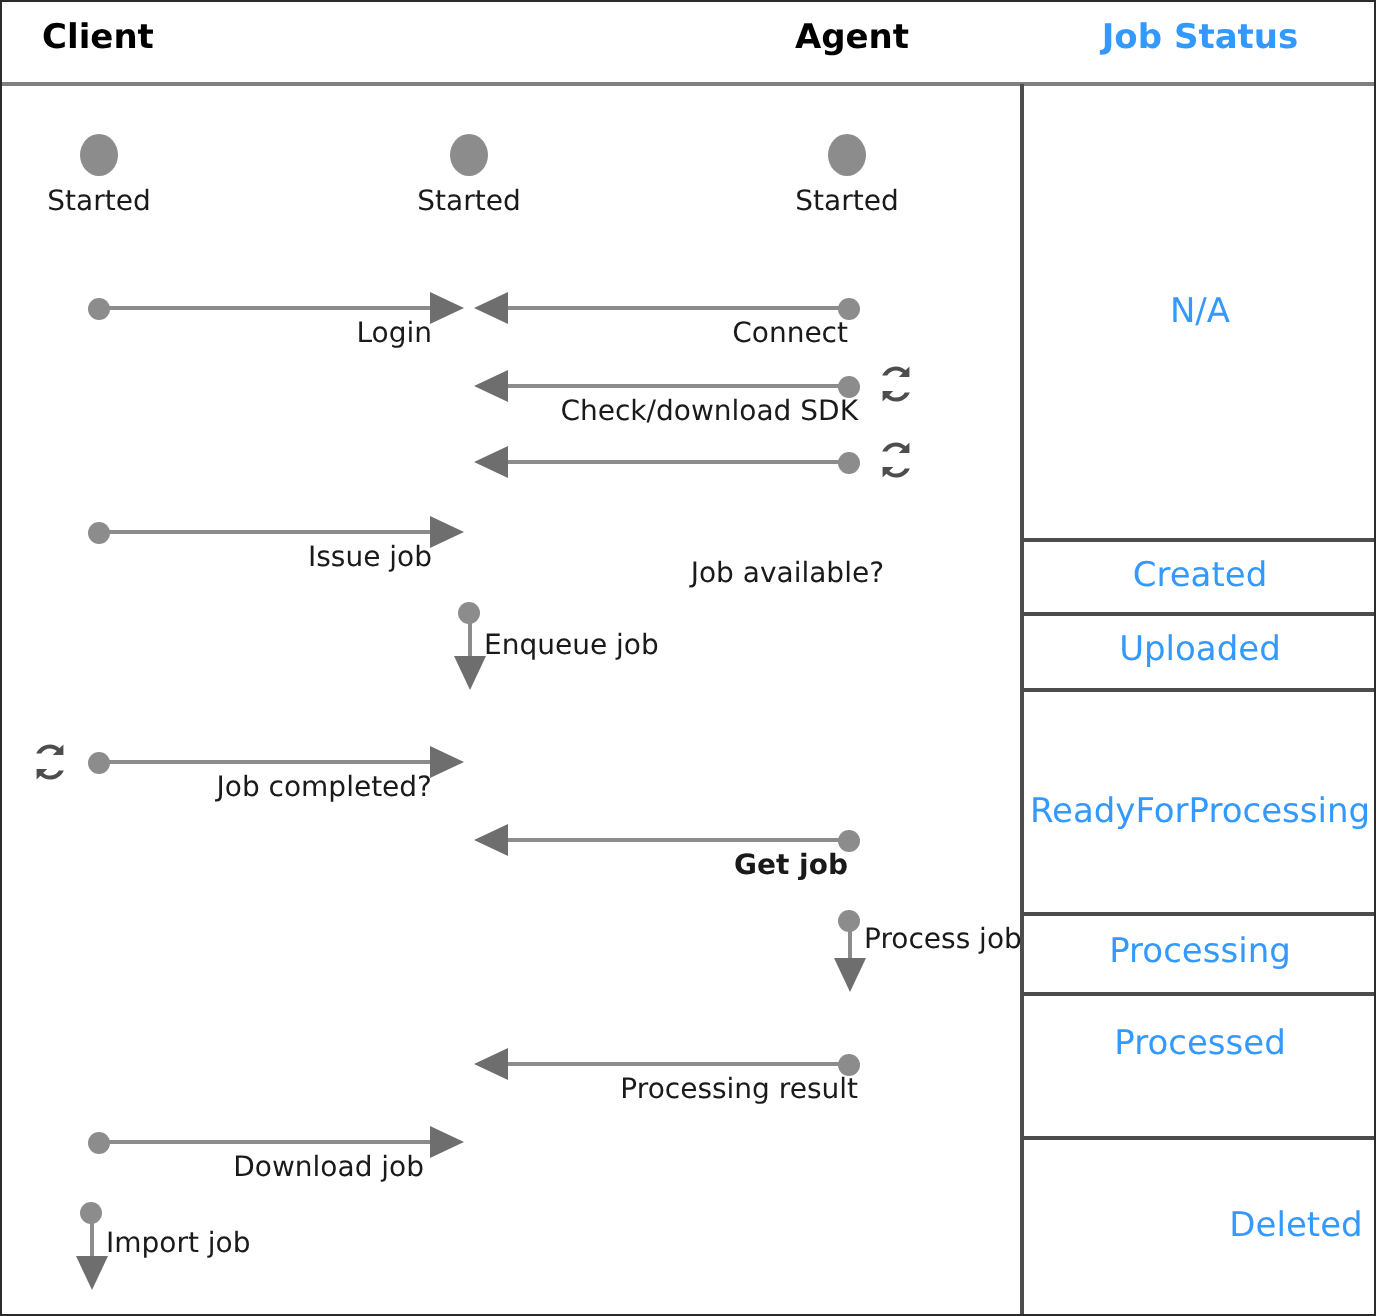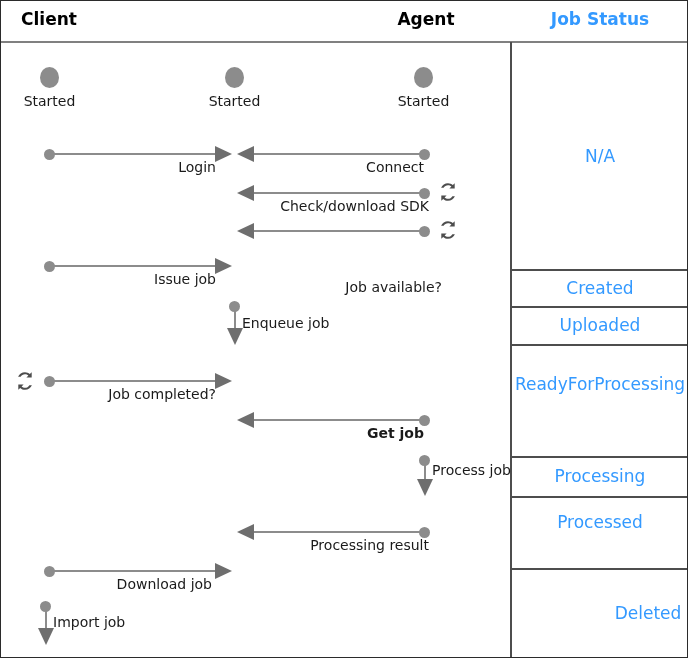--- a/index.html
+++ b/index.html
@@ -152,21 +152,21 @@
 
   <div class="status-cell" style="top:41px;  height:227px;">N/A</div>
   <div class="status-rule" style="top:268px;"></div>
 
   <div class="status-cell" style="top:268px; height:37px;">Created</div>
   <div class="status-rule" style="top:305px;"></div>
 
   <div class="status-cell" style="top:305px; height:38px;">Uploaded</div>
   <div class="status-rule" style="top:343px;"></div>
 
-  <div class="status-cell" style="top:325px; height:116px;">ReadyForProcessing</div>
+  <div class="status-cell" style="top:347px; height:116px;">ReadyForProcessing</div>
   <div class="status-rule" style="top:455px;"></div>
 
   <div class="status-cell" style="top:455px; height:40px;">Processing</div>
   <div class="status-rule" style="top:495px;"></div>
 
   <div class="status-cell" style="top:495px; height:52px;">Processed</div>
   <div class="status-rule" style="top:567px;"></div>
 
   <div class="status-cell" style="top:567px; height:89px;margin-left:48px;">Deleted</div>
 

